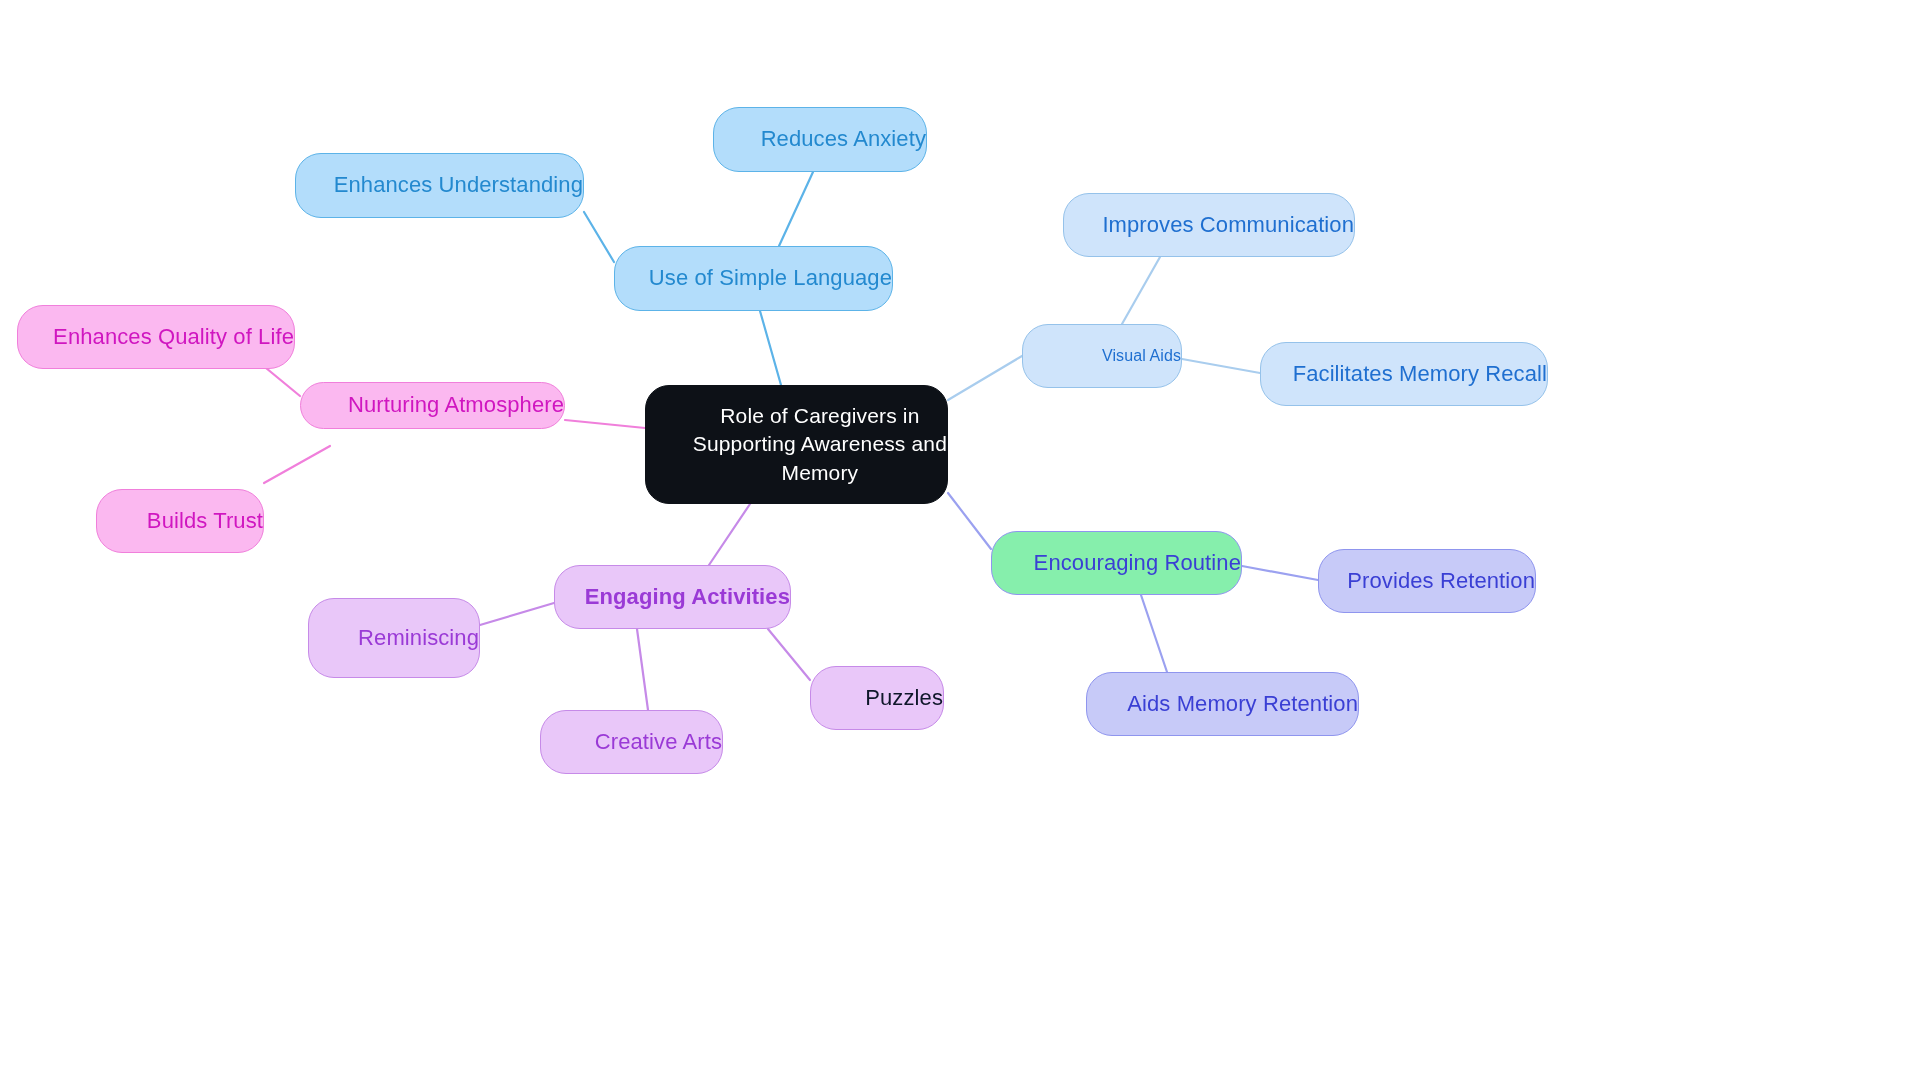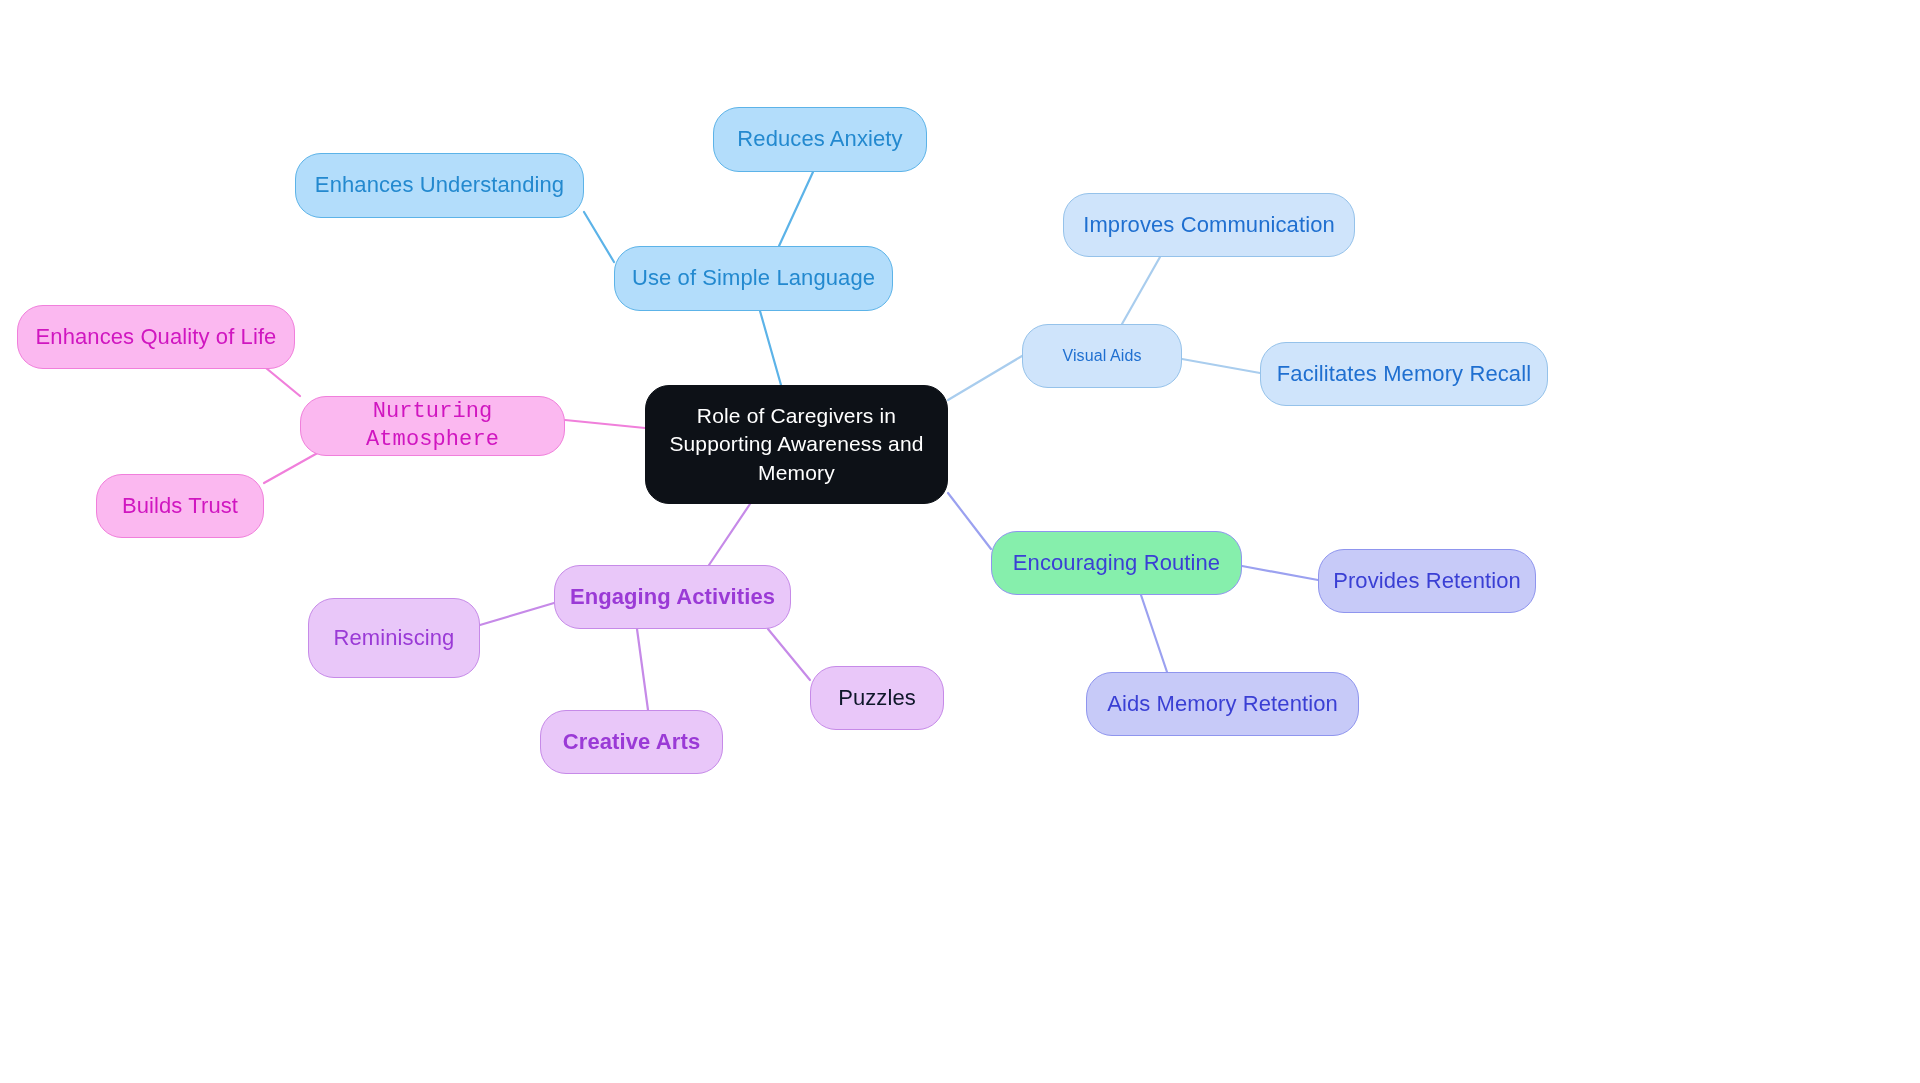--- a/index.html
+++ b/index.html
@@ -26,21 +26,21 @@
     left: 0;
     width: 1920px;
     height: 1083px;
     pointer-events: none;
   }
   .node {
     position: absolute;
     box-sizing: border-box;
     display: flex;
     align-items: center;
-    justify-content: center;
+    justify-content: flex-end;
     text-align: center;
     border-style: solid;
     border-width: 1.5px;
     border-radius: 26px;
     white-space: pre-line;
     line-height: 1.28;
     letter-spacing: 0.1px;
   }
   .node.root {
     border-radius: 24px;
@@ -80,18 +80,18 @@
       <div class="node" style="left: 713px; top: 107px; width: 214px; height: 65px; background: rgb(179, 221, 251); border-color: rgb(92, 179, 232); color: rgb(35, 137, 207); font-size: 22px;"><span>Reduces Anxiety</span></div>
       <div class="node" style="left: 1022px; top: 324px; width: 160px; height: 64px; background: rgb(207, 228, 251); border-color: rgb(149, 194, 234); color: rgb(31, 111, 208); font-size: 16px;"><span>Visual Aids</span></div>
       <div class="node" style="left: 1063px; top: 193px; width: 292px; height: 64px; background: rgb(207, 228, 251); border-color: rgb(149, 194, 234); color: rgb(31, 111, 208); font-size: 22px;"><span>Improves Communication</span></div>
       <div class="node" style="left: 1260px; top: 342px; width: 288px; height: 64px; background: rgb(207, 228, 251); border-color: rgb(149, 194, 234); color: rgb(31, 111, 208); font-size: 22px;"><span>Facilitates Memory Recall</span></div>
       <div class="node" style="left: 991px; top: 531px; width: 251px; height: 64px; background: #86efac; border-color: rgb(143, 149, 238); color: rgb(58, 63, 212); font-size: 22px;"><span>Encouraging Routine</span></div>
       <div class="node" style="left: 1318px; top: 549px; width: 218px; height: 64px; background: rgb(199, 202, 248); border-color: rgb(143, 149, 238); color: rgb(58, 63, 212); font-size: 22px;"><span>Provides Retention</span></div>
       <div class="node" style="left: 1086px; top: 672px; width: 273px; height: 64px; background: rgb(199, 202, 248); border-color: rgb(143, 149, 238); color: rgb(58, 63, 212); font-size: 22px;"><span>Aids Memory Retention</span></div>
       <div class="node" style="left: 554px; top: 565px; width: 237px; height: 64px; background: rgb(233, 199, 249); border-color: rgb(198, 138, 232); color: rgb(154, 58, 214); font-size: 22px; font-weight: bold;"><span>Engaging Activities</span></div>
       <div class="node" style="left: 308px; top: 598px; width: 172px; height: 80px; background: rgb(233, 199, 249); border-color: rgb(198, 138, 232); color: rgb(154, 58, 214); font-size: 22px;"><span>Reminiscing</span></div>
       <div class="node" style="left: 810px; top: 666px; width: 134px; height: 64px; background: rgb(233, 199, 249); border-color: rgb(198, 138, 232); color: #0f172a; font-size: 22px;"><span>Puzzles</span></div>
-      <div class="node" style="left: 540px; top: 710px; width: 183px; height: 64px; background: rgb(233, 199, 249); border-color: rgb(198, 138, 232); color: rgb(154, 58, 214); font-size: 22px; font-weight: bold;"><span>Creative Arts</span></div>
-      <div class="node" style="left: 300px; top: 396px; width: 265px; height: 60px; background: rgb(251, 184, 240); border-color: rgb(240, 127, 219); color: rgb(208, 22, 192); font-size: 22px; font-family: Liberation Mono, monospace;"><span>Nurturing Atmosphere</span></div>
+      <div class="node" style="left: 540px; top: 710px; width: 183px; height: 64px; background: rgb(233, 199, 249); border-color: rgb(198, 138, 232); color: rgb(154, 58, 214); font-size: 22px;"><span>Creative Arts</span></div>
+      <div class="node" style="left: 300px; top: 382px; width: 265px; height: 47px; background: rgb(251, 184, 240); border-color: rgb(240, 127, 219); color: rgb(208, 22, 192); font-size: 22px;"><span>Nurturing Atmosphere</span></div>
       <div class="node" style="left: 17px; top: 285px; width: 278px; height: 64px; background: rgb(251, 184, 240); border-color: rgb(240, 127, 219); color: rgb(208, 22, 192); font-size: 22px; margin-top: 20px;"><span>Enhances Quality of Life</span></div>
-      <div class="node" style="left: 96px; top: 474px; width: 168px; height: 64px; background: rgb(251, 184, 240); border-color: rgb(240, 127, 219); color: rgb(208, 22, 192); font-size: 22px;"><span>Builds Trust</span></div>
+      <div class="node" style="left: 96px; top: 489px; width: 168px; height: 64px; background: rgb(251, 184, 240); border-color: rgb(240, 127, 219); color: rgb(208, 22, 192); font-size: 22px;"><span>Builds Trust</span></div>
     </div>
 </div>
 
 </body></html>

